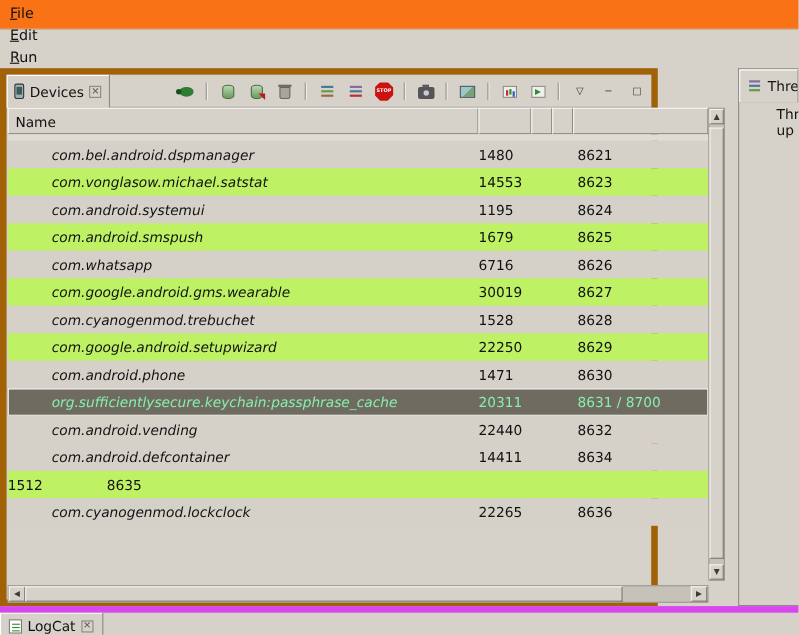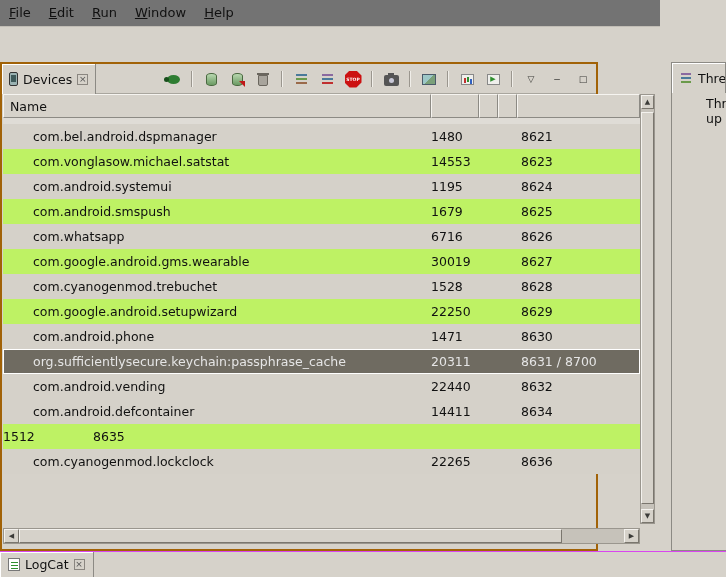--- a/index.html
+++ b/index.html
@@ -2,27 +2,27 @@
 <html><head>
 <meta charset="utf-8">
 <style>
   * { margin:0; padding:0; box-sizing:border-box; }
   html,body { width:726px; height:577px; overflow:hidden;
     font-family:"DejaVu Sans","Liberation Sans",sans-serif; font-size:12.5px; color:#111;
     background:#d6d2ca; }
   .window { position:relative; width:726px; height:577px; background:#d6d2ca; }
 
   
-  .menu-bar { position:absolute; left:0; top:0; width:660px; height:27px;
-    display:flex; align-items:stretch; background:#737373; border-bottom:1px solid #c2beb6; }
+  .menu-bar { position:absolute; left:0; top:0; width:726px; height:27px;
+    display:flex; align-items:stretch; background:#f97316; border-bottom:1px solid #c2beb6;flex-direction:column; }
   .menu-item { padding:5px 9px 0 9px; font-size:13px; cursor:default; }
 
   
   .devices-view { position:absolute; left:0; top:62px; width:598px; height:489px;
-    border:2px solid #a16207; background:#d6d2ca; }
+    border:6px solid #a16207; background:#d6d2ca; }
   .threads-view { position:absolute; left:671px; top:62px; width:55px; height:489px;
     border:1px solid #8c8a84; border-right:none; background:#d6d2ca; overflow:hidden; }
 
   .view-tabbar { position:absolute; left:0; top:0; right:0; height:30px;
     background:#d6d2ca; border-bottom:1px solid #a9a69e; }
   .view-tab { position:absolute; left:0; top:0; height:30px; display:flex; align-items:center;
     gap:5px; padding:0 7px; background:#d6d2ca; border-right:1px solid #8c8a84;
     box-shadow: inset 1px 1px 0 #ffffff; white-space:nowrap; max-width:100%; overflow:hidden; }
   .tab-label { font-size:12.5px; }
   .close-box { width:11px; height:11px; border:1px solid #8a8680; display:flex;
@@ -80,23 +80,23 @@
   .th { background:#d6d2ca; border-top:1px solid #f6f4f0; border-left:1px solid #f6f4f0;
     border-right:1px solid #8c8a84; border-bottom:1px solid #8c8a84;
     display:flex; align-items:center; padding:2px 6px; overflow:hidden; }
   .w-name { width:428px; } .w-pid { width:48px; } .w-a { width:19px; } .w-b { width:19px; } .w-port { width:123px; }
 
   .table-body { position:absolute; left:1px; top:54px; width:637px; height:406px; overflow:hidden; }
   .row-sliver { height:6px; background:#dfdcd6; }
   .trow { height:25px; display:flex; align-items:center; }
   .trow.even { background:#d5d1c9; }
   .trow.odd  { background:#bef264; }
-  .trow.selected { background:#6f6b61; color:#e5e5e5; box-shadow: inset 0 0 0 1px #ffffff; }
+  .trow.selected { background:#6f6b61; color:#86efac; box-shadow: inset 0 0 0 1px #ffffff; }
   .cell { overflow:hidden; white-space:nowrap; }
-  .c-name { width:428px; padding-left:30px; }
+  .c-name { width:428px; padding-left:40px;font-style:italic; }
   .c-pid  { width:48px;  text-align:left; padding-right:8px; }
   .c-a { width:19px; } .c-b { width:19px; }
   .c-port { width:123px; padding-left:4px; }
 
   
   .vscroll { position:absolute; left:638px; top:30px; width:15px; height:430px;
     background:#c6c2ba; border:1px solid #9a968e; }
   .vs-up, .vs-down, .hs-left, .hs-right, .vs-thumb, .hs-thumb {
     position:absolute; background:#d6d2ca;
     border-top:1px solid #f4f2ee; border-left:1px solid #f4f2ee;
@@ -111,21 +111,21 @@
   .hs-left { left:0; top:0; width:15px; height:14px; }
   .hs-right { right:0; top:0; width:15px; height:14px; }
   .hs-thumb { left:15px; top:0; width:543px; height:14px; }
 
   
   .threads-msg { position:absolute; left:0; top:30px; right:0; padding:3px 2px; line-height:15px;margin-left:32px; }
   .threads-msg .l2 { padding-left:42px; }
 
   
   .bottom-bar { position:absolute; left:0; top:551px; width:726px; height:26px;
-    background:#d6d2ca; border-top:1px solid #d946ef; }
+    background:#d6d2ca; border-top:6px solid #d946ef; }
   .logcat-tab { position:absolute; left:0; top:0; height:25px; display:flex; align-items:center;
     gap:5px; padding:0 8px; background:#d6d2ca; border-right:1px solid #8c8a84;
     box-shadow: inset 1px 1px 0 #ffffff; }
 </style>
 </head>
 <body>
 
 <div class="window">
 
   <div class="menu-bar">

